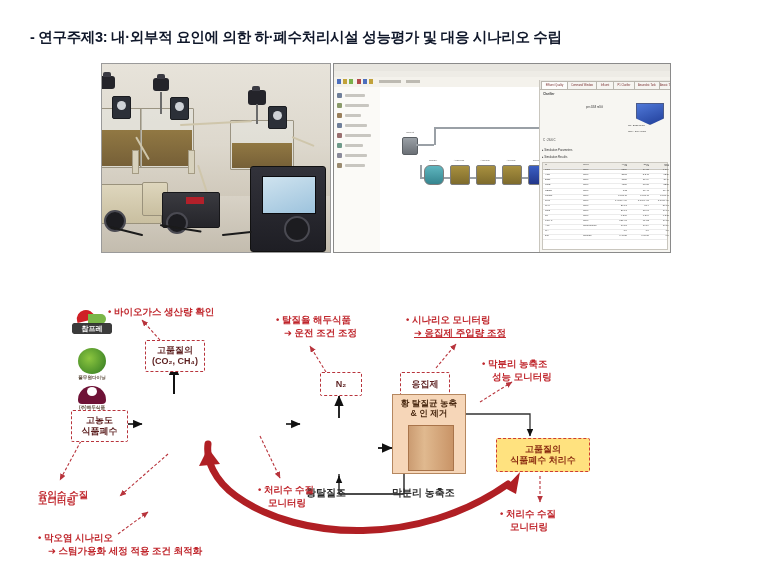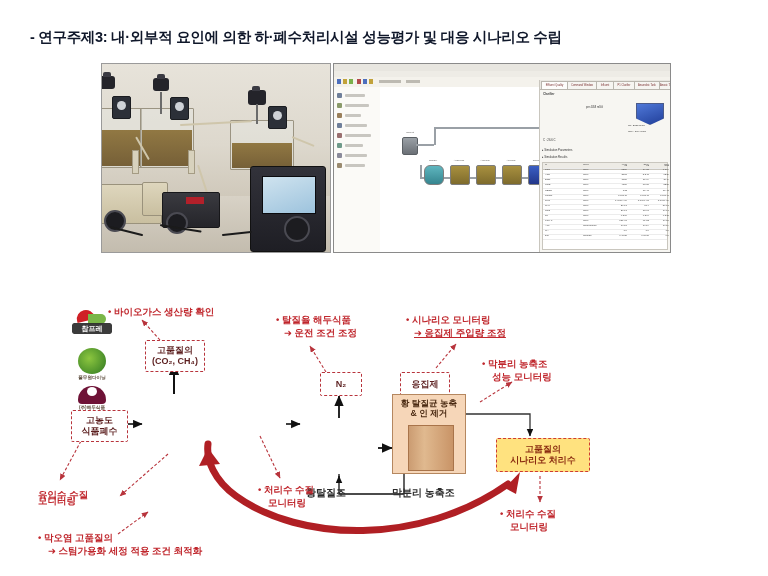--- a/index.html
+++ b/index.html
@@ -444,21 +444,21 @@
       <span>식품폐수</span>
     </div>
 
 
     <div class="box-dash" style="left:320px;top:76px;width:40px;height:22px;">N₂</div>
 
     <div class="box-dash" style="left:400px;top:76px;width:48px;height:22px;">응집제</div>
 
     <div class="box-yellow" style="left:496px;top:142px;width:92px;height:32px;flex-direction:column;">
       <span>고품질의</span>
-      <span>시나리오 처리수</span>
+      <span>식품폐수 처리수</span>
     </div>
 
     <div class="tanklabel" style="left:306px;top:190px;">황탈질조</div>
 
     <div class="proc" style="left:392px;top:98px;width:74px;height:80px;flex-direction:column;justify-content:flex-start;padding-top:3px;box-sizing:border-box;">
       <span style="font-size:8.6px;line-height:10px;">황 탈질균 농축</span>
       <span style="font-size:8.6px;line-height:10px;">&amp; 인 제거</span>
       <div style="position:absolute;left:15px;top:30px;width:44px;height:44px;
                   background:linear-gradient(90deg,#cb9c72 0%,#e0b98f 35%,#c99467 100%);
                   border:1px solid #a9744a;"></div>
@@ -478,17 +478,17 @@
 
     <div class="note" style="left:38px;top:186px;margin-top:7px;">유입수 수질</div>
     <div class="note" style="left:38px;top:199px;">모니터링</div>
 
     <div class="note" style="left:258px;top:188px;">• 처리수 수질</div>
     <div class="note" style="left:268px;top:201px;">모니터링</div>
 
     <div class="note" style="left:500px;top:212px;">• 처리수 수질</div>
     <div class="note" style="left:510px;top:225px;">모니터링</div>
 
-    <div class="note" style="left:38px;top:236px;">• 막오염 고품질의</div>
+    <div class="note" style="left:38px;top:236px;">• 막오염 시나리오</div>
     <div class="note" style="left:48px;top:249px;">➜ 스팀가용화 세정 적용 조건 최적화</div>
   </div>
 
 </div>
 
 </body></html>

